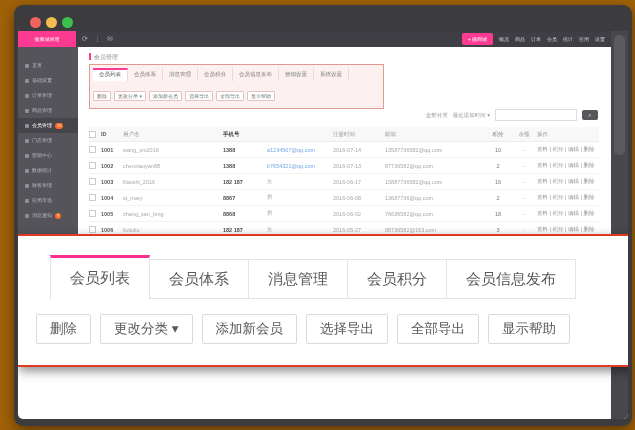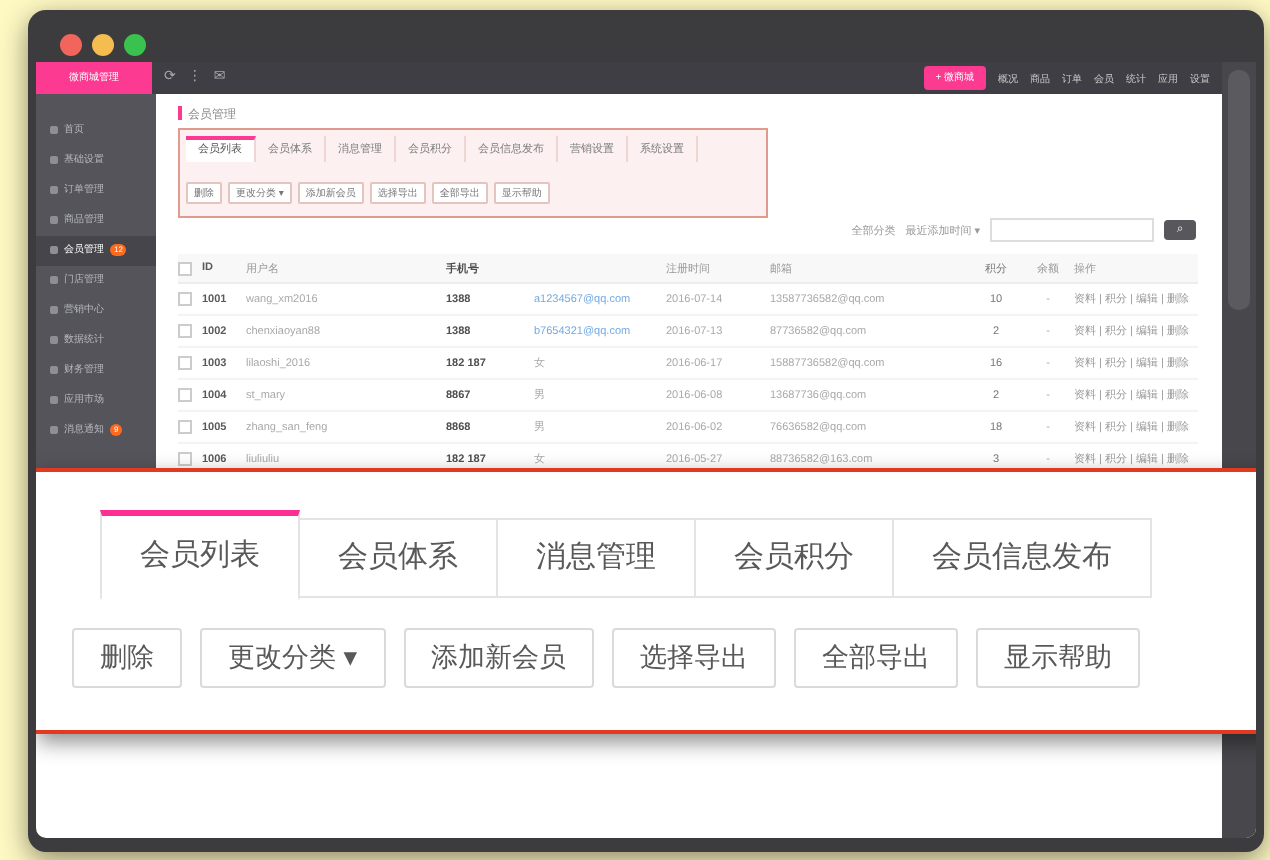--- a/index.html
+++ b/index.html
@@ -1,16 +1,16 @@
 <!DOCTYPE html>
 <html><head>
 <meta charset="utf-8">
 <style>
   html,body{margin:0;padding:0;background:#fff;}
-  .stage{position:relative;width:635px;height:430px;background:#fef9c3;overflow:hidden;
+  .stage{position:relative;width:635px;height:430px;background:#a16207;overflow:hidden;
          font-family:"Liberation Sans","DejaVu Sans",sans-serif;}
 
   
   .window{position:absolute;left:14px;top:5px;width:618px;height:421px;background:#3c3c3e;
           border-radius:9px;box-shadow:0 4px 14px rgba(0,0,0,.45);}
   .titlebar{position:absolute;left:0;top:0;right:0;height:26px;}
   .light{position:absolute;top:12px;width:11px;height:11px;border-radius:50%;}
   .l-red{left:16px;background:#f1655c;}
   .l-yellow{left:32px;background:#f5bd4f;}
   .l-green{left:48px;background:#3ac24f;}

